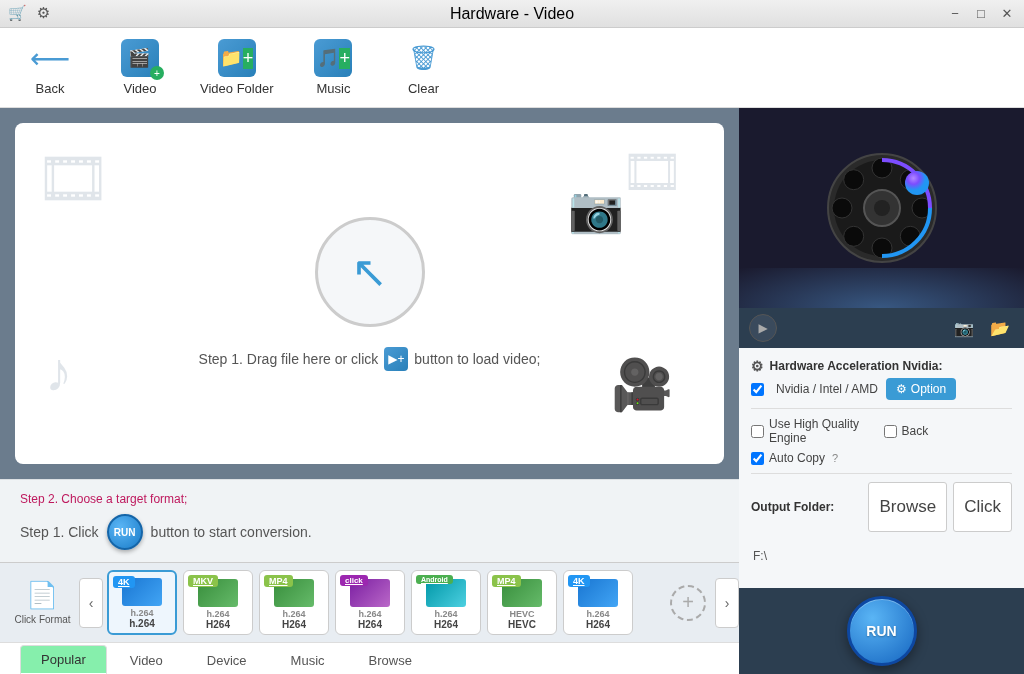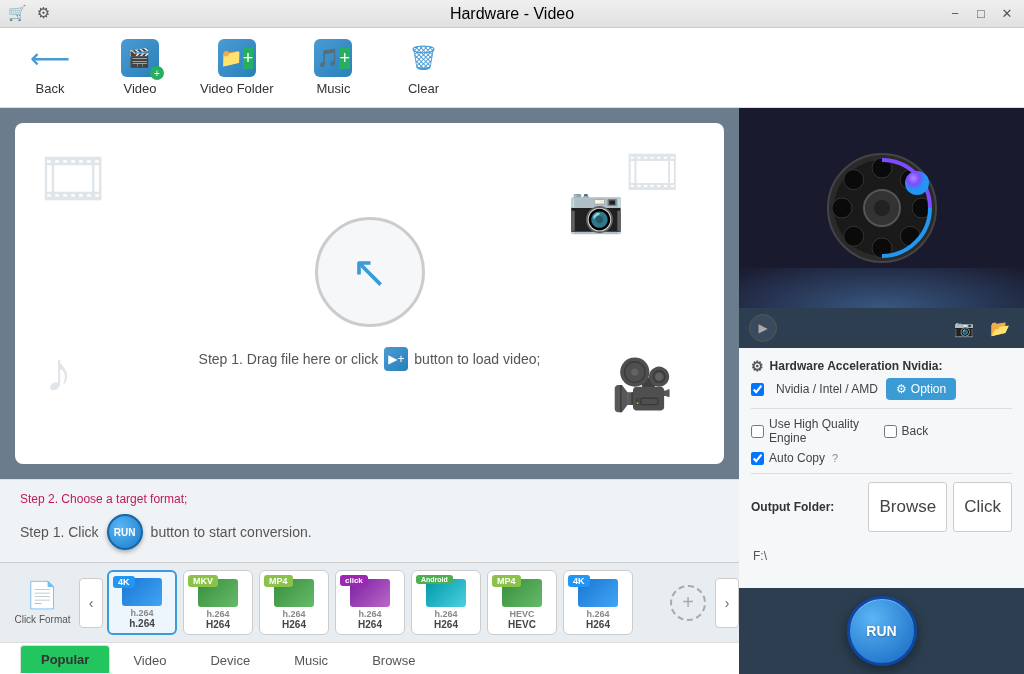--- a/index.html
+++ b/index.html
@@ -250,20 +250,21 @@
     }
 
     .format-item-badge {
       position: absolute;
       top: 4px; left: 4px;
       padding: 1px 5px;
       border-radius: 3px;
       font-size: 9px;
       font-weight: bold;
       color: white;
+      text-decoration: underline;
     }
     .badge-4k { background: #2196F3; }
     .badge-mkv { background: #8BC34A; }
     .badge-mp4 { background: #8BC34A; }
     .badge-iphone { background: #9C27B0; }
     .badge-android { background: #4CAF50; }
     .format-item-sub {
       font-size: 9px; color: #888; font-weight: bold;
     }
     .format-item-name {
@@ -304,24 +305,24 @@
     .format-tab {
       padding: 6px 20px;
       font-size: 13px;
       cursor: pointer;
       color: #555;
       border-radius: 4px 4px 0 0;
       border: 1px solid transparent;
       border-bottom: none;
     }
     .format-tab.active {
-      background: #22c55e;
+      background: #86efac;
       color: #333;
       border-color: #ddd;
-      font-weight: 700;
+      font-weight: 400;
       border-bottom: 2px solid white;
       margin-bottom: -1px;
     }
 
     
     #right-panel {
       width: 285px;
       background: #2c3e50;
       display: flex;
       flex-direction: column;

